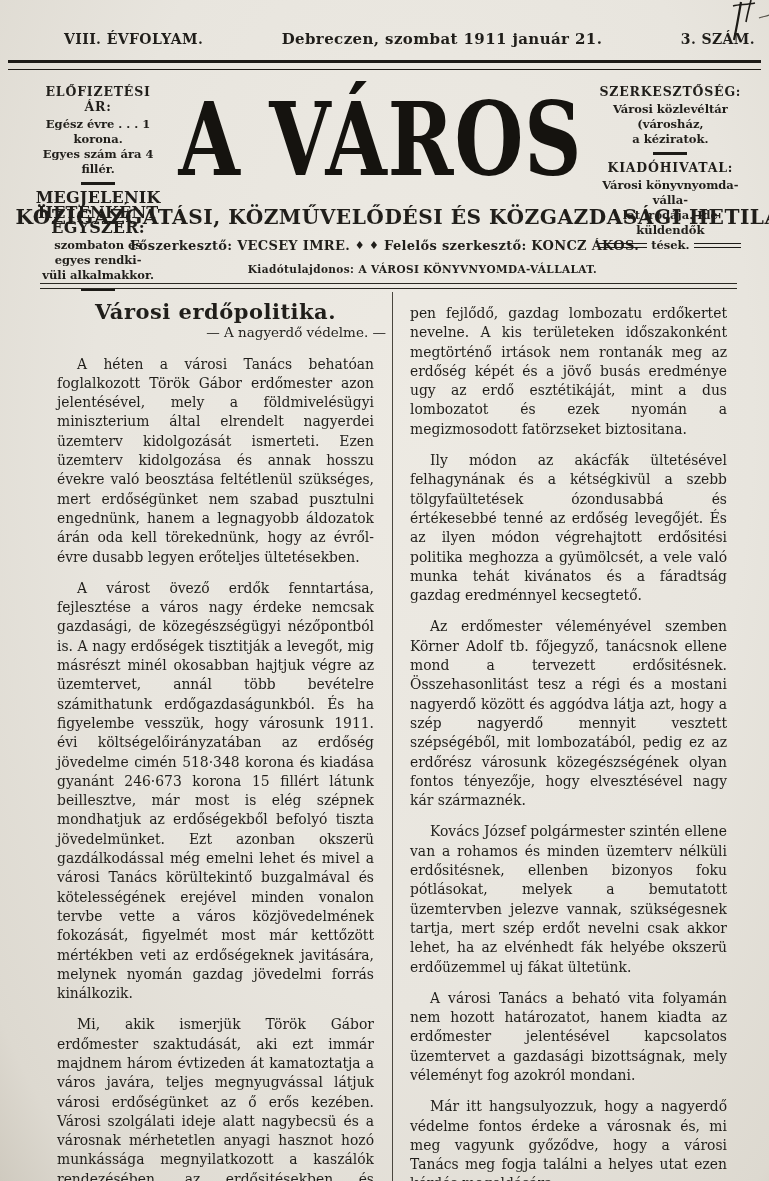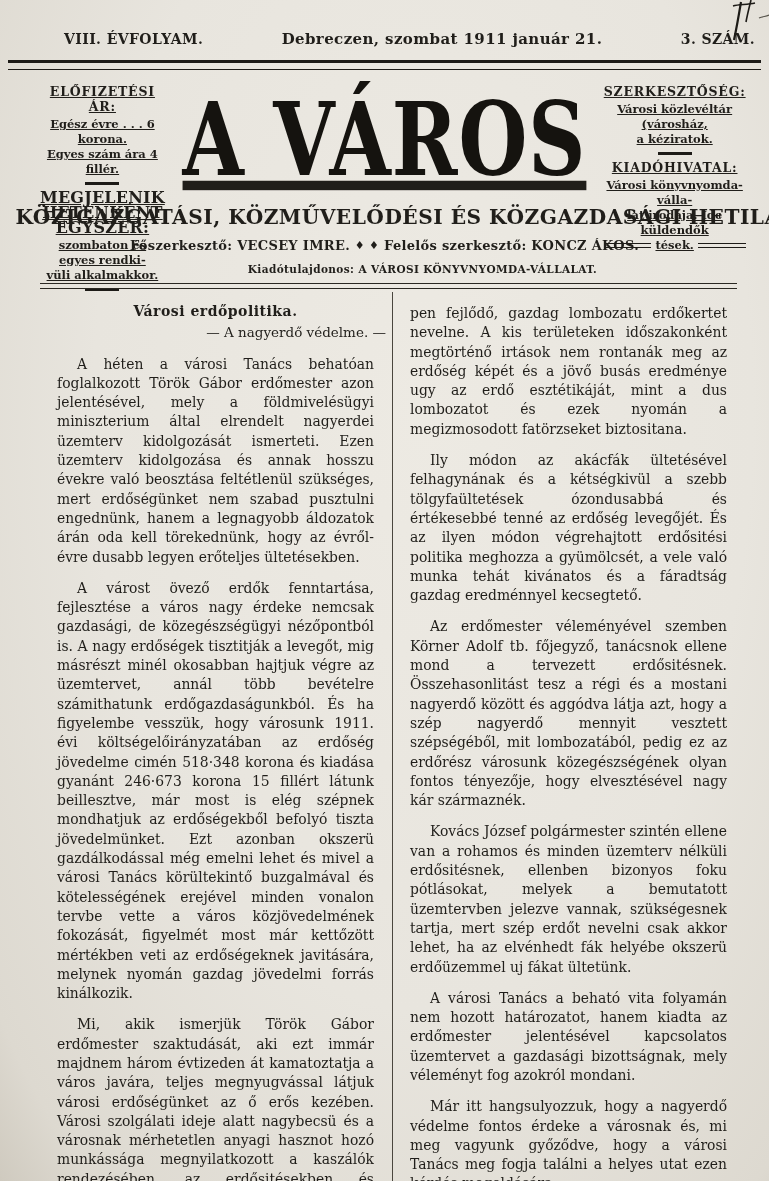--- a/index.html
+++ b/index.html
@@ -31,21 +31,21 @@
     border-top:3px solid #1d1b17;border-bottom:1px solid #1d1b17;
   }
   .rule-top{top:60px;}
   .rule-mid{
     position:absolute;left:40px;right:32px;top:283px;height:4px;
     border-top:1px solid #2a2822;border-bottom:1px solid #2a2822;
   }
   
   .masthead{
     position:absolute;top:80px;left:40px;right:32px;height:120px;
-    display:flex;justify-content:space-between;text-decoration:underline;
+    display:flex;justify-content:center;
   }
   .info-box{width:182px;font-size:11.5px;line-height:15px;text-align:center;font-weight:bold;}
   .info-box .box-title{font-size:12.5px;font-weight:bold;letter-spacing:.8px;margin:4px 0 3px;}
   .info-box .box-title.narrow{font-size:16px;letter-spacing:.2px;}
   .short-rule{width:34px;height:3px;background:#1d1b17;margin:5px auto;}
   .last-line-wrap{display:flex;align-items:center;justify-content:center;gap:4px;}
   .tiny-dbl{flex:1;height:3px;border-top:1px solid #1d1b17;border-bottom:1px solid #1d1b17;}
   .masthead-title{
     flex:1;display:flex;align-items:center;justify-content:center;
     font-weight:bold;font-size:86px;letter-spacing:1px;white-space:nowrap;
@@ -70,21 +70,21 @@
   
   .columns{
     position:absolute;top:292px;left:45px;right:30px;bottom:0;
     display:flex;
   }
   .col{width:341px;height:100%;overflow:hidden;font-size:13.9px;line-height:19.3px;text-align:justify;}
   .col-rule{width:1px;background:#4a463e;margin:0 5px 0 6px;height:100%;}
   .col p{margin:12px;text-indent:20px;}
   .col p.no-indent{text-indent:0;}
   h2{
-    margin:10px 0 2px;text-align:center;font-size:14px;letter-spacing:.5px;
+    margin:10px 0 2px;text-align:center;font-size:21px;letter-spacing:.5px;
     font-weight:bold;text-indent:0;
   }
   .subhead{text-align:right;font-size:13.5px;margin:2px 0 8px;font-weight:normal;}
   .article-sep{height:4px;border-top:1px solid #2a2822;border-bottom:1px solid #2a2822;margin:10px 0 2px;}
   h2.committee{font-size:24px;margin:6px 0 10px;}
 </style>
 </head>
 <body>
 
 <div class="page">
@@ -103,21 +103,21 @@
     <span class="date">Debreczen, szombat 1911 január 21.</span>
     <span class="iss">3. SZÁM.</span>
   </header>
 
   <div class="rule-double rule-top"></div>
 
   <section class="masthead">
 
     <div class="info-box">
       <div class="box-title">ELŐFIZETÉSI ÁR:</div>
-      <div class="box-line">Egész évre . . . 6 korona.</div>
+      <div class="box-line">Egész évre . . . 1 korona.</div>
       <div class="box-line">Egyes szám ára 4 fillér.</div>
       <div class="short-rule"></div>
       <div class="box-title narrow">MEGJELENIK HETENKÉNT EGYSZER:</div>
       <div class="box-line">szombaton és egyes rendki-</div>
       <div class="box-line">vüli alkalmakkor.</div>
       <div class="short-rule"></div>
     </div>
 
     <div class="masthead-title">A VÁROS</div>
 

